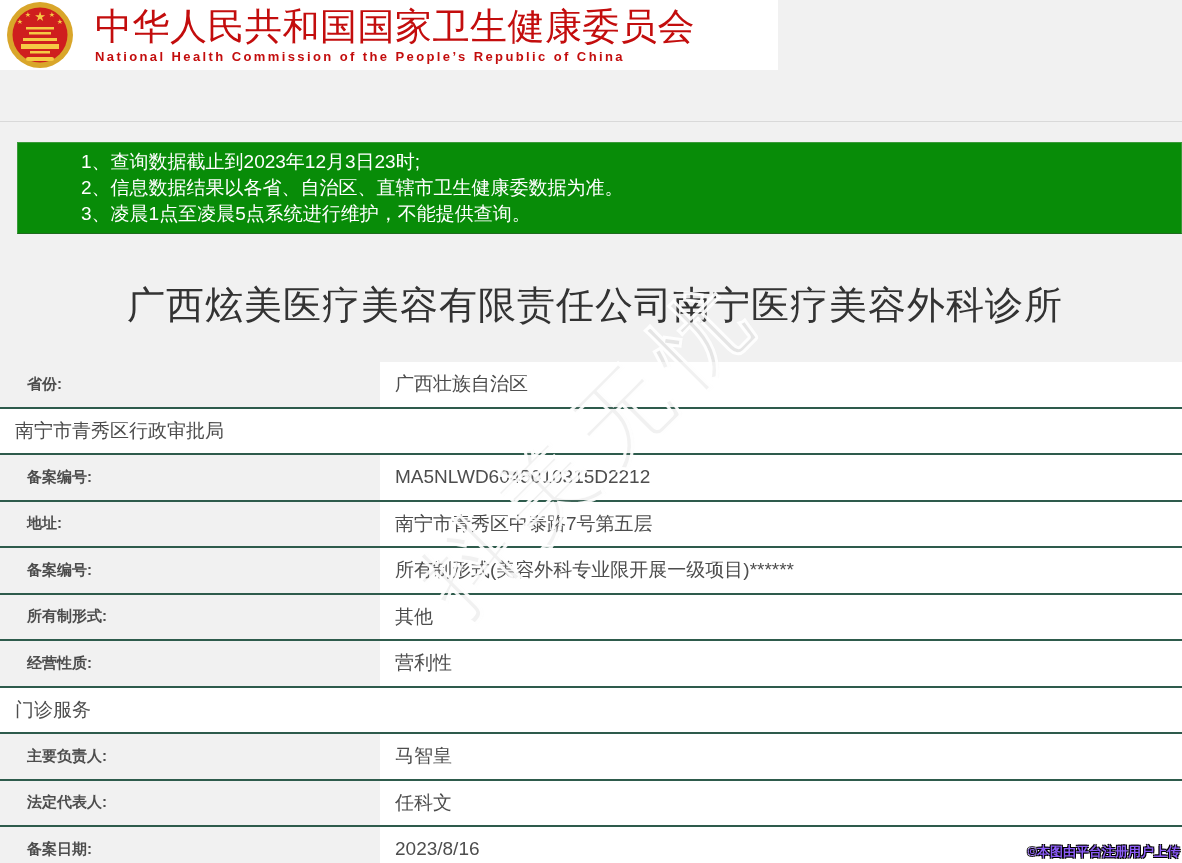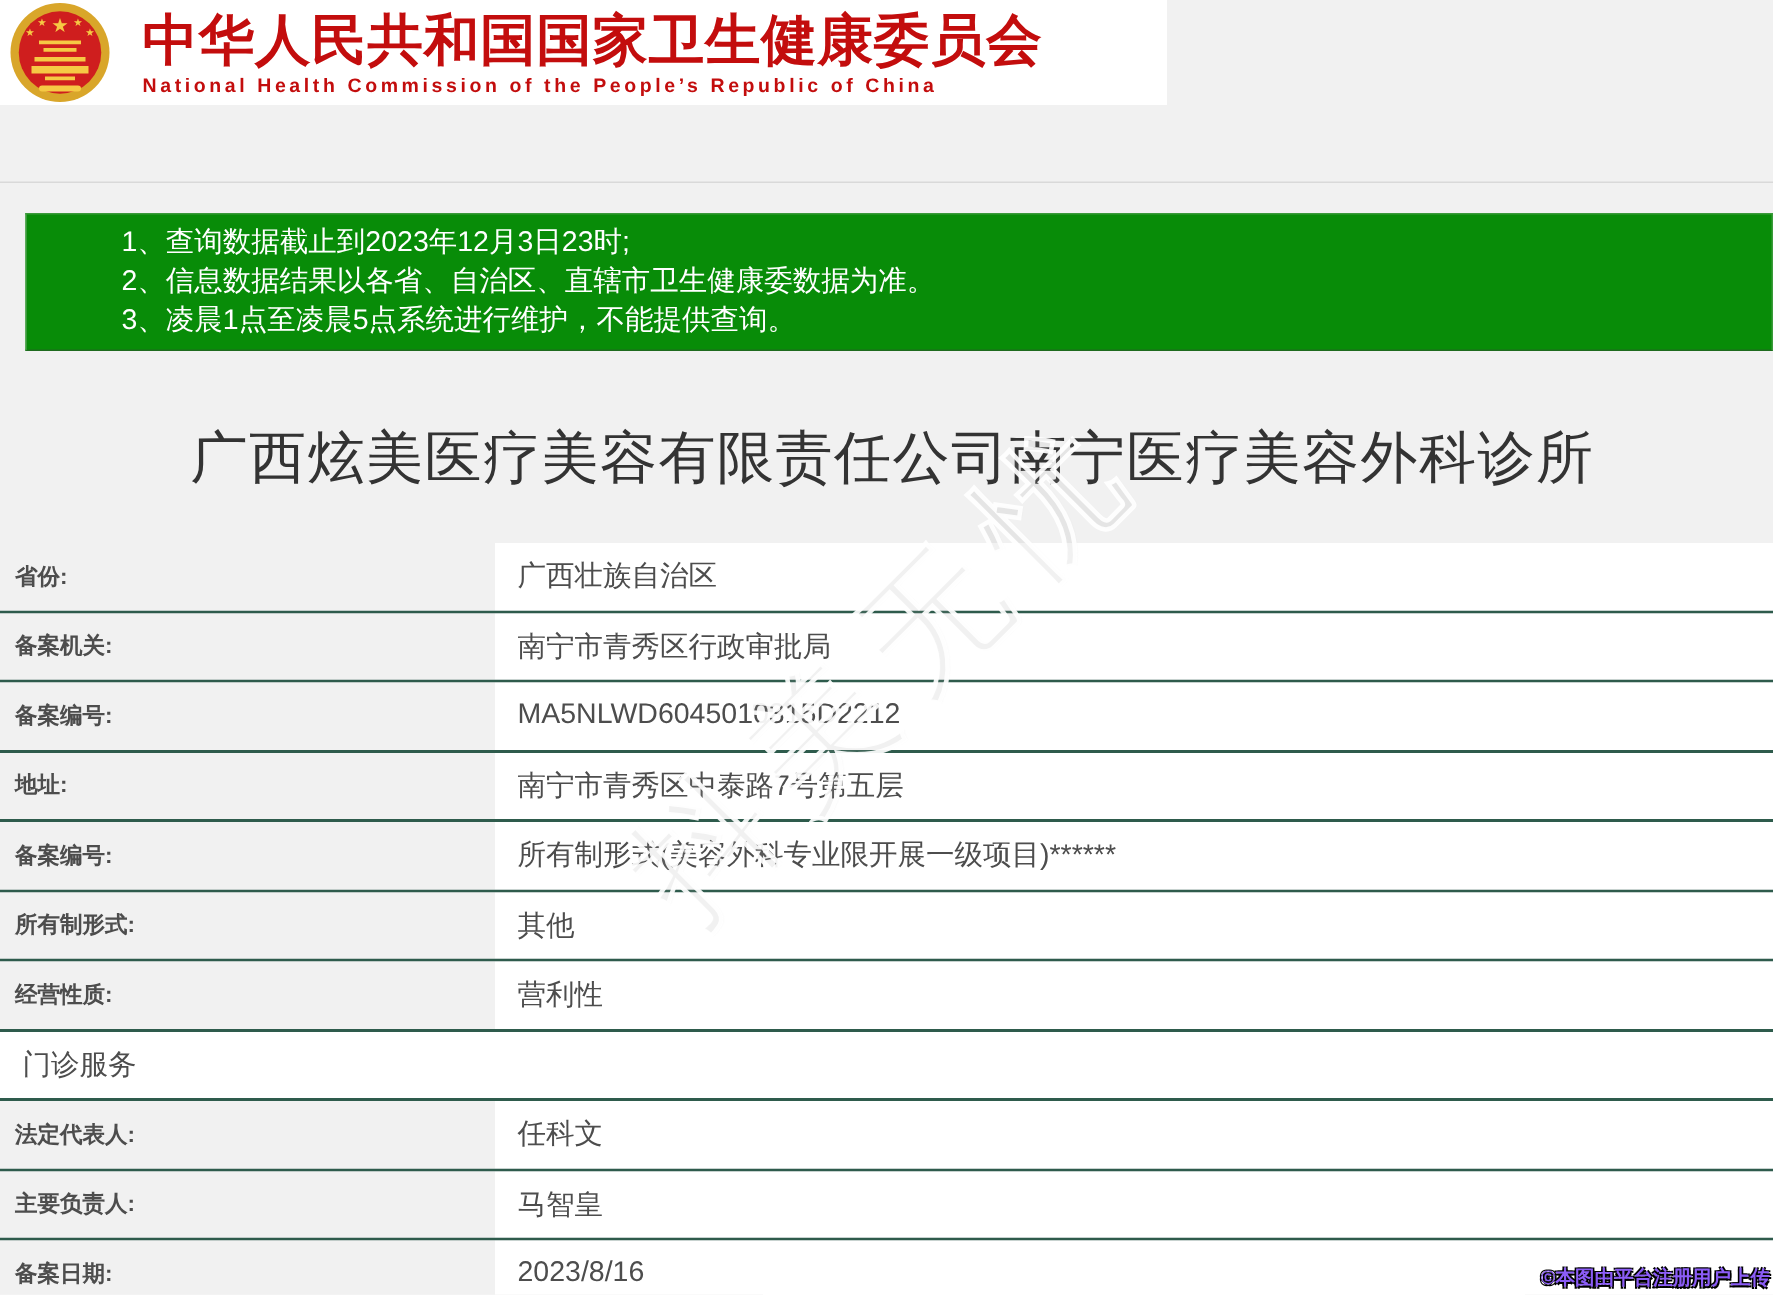--- a/index.html
+++ b/index.html
@@ -18,21 +18,21 @@
   .header-banner {
     position: absolute;
     top: 0; left: 0;
     width: 778px; height: 70px;
     background: #ffffff;
   }
   .emblem { position: absolute; top: 1px; left: 6px; }
   .header-titles { position: absolute; left: 95px; top: 6px; width: 680px; }
   .header-title-cn {
     font-size: 37px;
-    font-weight: bold;
+    font-weight: normal;
     color: #c30d0d;
     letter-spacing: 0.5px;
     line-height: 42px;
     white-space: nowrap;
   }
   .header-title-en {
     margin-top: 1px;
     font-size: 13px;
     font-weight: bold;
     color: #c30d0d;
@@ -82,24 +82,24 @@
     position: absolute;
     top: 362px; left: 0;
     width: 1182px;
   }
   .record-row {
     display: flex;
     height: 46.5px;
     border-bottom: 2px solid #2e5b4c;
   }
   .cell-label {
-    width: 330px;
+    width: 380px;
     display: flex;
     align-items: center;
-    padding-left: 10px;
+    padding-left: 27px;
     font-size: 15px;
     font-weight: bold;
     color: #4d4d4d;
     background: #f1f1f1;
   }
   .cell-value {
     flex: 1;
     display: flex;
     align-items: center;
     padding-left: 15px;
@@ -175,21 +175,20 @@
 
   <div class="page-title">广西炫美医疗美容有限责任公司南宁医疗美容外科诊所</div>
 
   <div class="record-table">
     <div class="record-row">
       <div class="cell-label">省份:</div>
       <div class="cell-value">广西壮族自治区</div>
     </div>
 
     <div class="record-row">
-      <div class="cell-label">备案机关:</div>
       <div class="cell-value">南宁市青秀区行政审批局</div>
     </div>
 
     <div class="record-row">
       <div class="cell-label">备案编号:</div>
       <div class="cell-value">MA5NLWD6045010315D2212</div>
     </div>
 
     <div class="record-row">
       <div class="cell-label">地址:</div>
@@ -209,30 +208,30 @@
     <div class="record-row">
       <div class="cell-label">经营性质:</div>
       <div class="cell-value">营利性</div>
     </div>
 
     <div class="record-row">
       <div class="cell-value">门诊服务</div>
     </div>
 
     <div class="record-row">
+      <div class="cell-label">主要负责人:</div>
+      <div class="cell-value">马智皇</div>
+    </div>
+
+    <div class="record-row">
       <div class="cell-label">法定代表人:</div>
       <div class="cell-value">任科文</div>
     </div>
 
     <div class="record-row">
-      <div class="cell-label">主要负责人:</div>
-      <div class="cell-value">马智皇</div>
-    </div>
-
-    <div class="record-row">
       <div class="cell-label">备案日期:</div>
       <div class="cell-value">2023/8/16</div>
     </div>
   </div>
 
   <div class="watermark">抖美无忧</div>
 
   <div class="upload-note">©本图由平台注册用户上传</div>
 
 </div>

